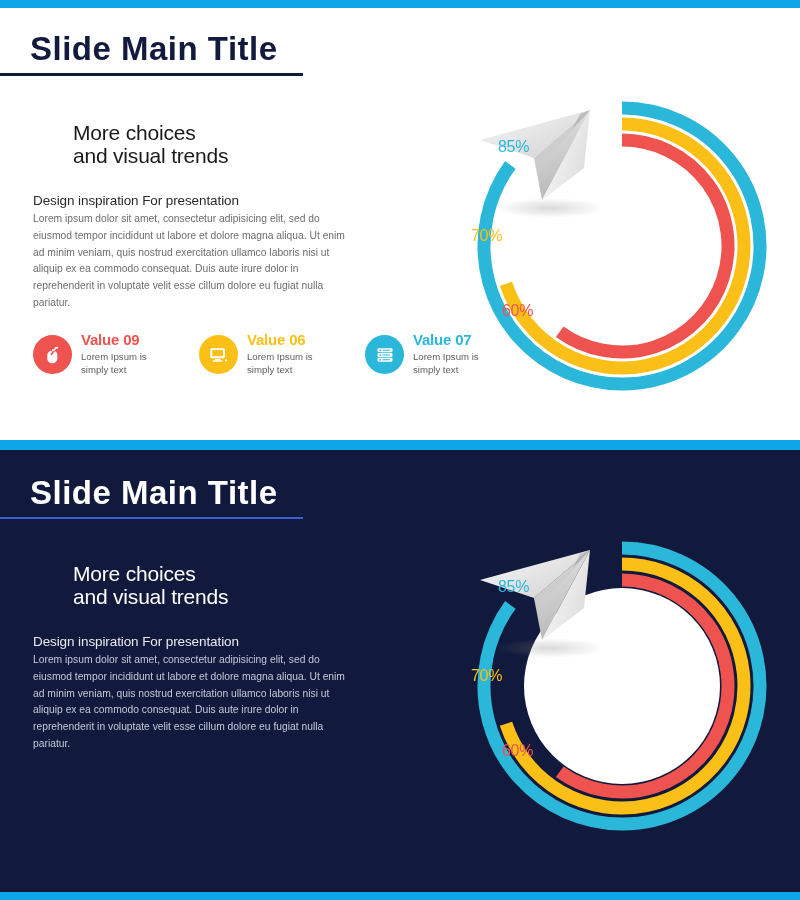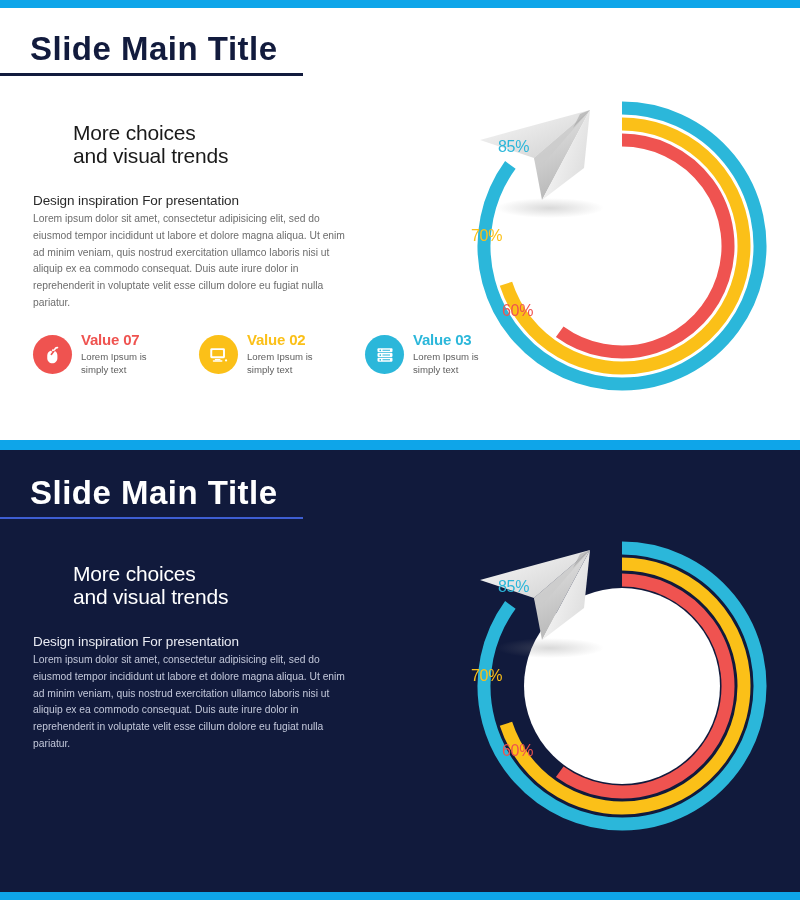--- a/index.html
+++ b/index.html
@@ -202,57 +202,57 @@
     <div class="values">
 
       <div class="value-card">
         <span class="value-icon" style="background:#EF5350">
           <svg width="21" height="21" viewBox="0 0 24 24" fill="#fff">
             <path d="M17.2 3.2c-1.6 0-2.4 1-3 1.9-.5.8-.8 1.2-1.5 1.2-.3 0-.6-.1-.9-.2l-.5 1.7c.5.2 1 .3 1.4.3 1.7 0 2.5-1.1 3.1-2 .5-.8.8-1.1 1.4-1.1.5 0 .8.2.8.2l.7-1.6s-.6-.4-1.5-.4z"></path>
             <path d="M10.5 7.3c-2.6.6-4.5 2.9-4.5 5.7v3.3c0 3.2 2.6 5.8 5.8 5.8s5.8-2.6 5.8-5.8V13c0-2.1-1.1-3.9-2.8-4.9l-3.4 4.4c-.3.4-.9.5-1.3.2-.4-.3-.5-.9-.2-1.3l2.2-2.9c-.5-.1-1-.2-1.6-.2z"></path>
           </svg>
         </span>
         <span class="value-body">
-          <span class="value-title" style="color:#EF5350">Value 07</span>
+          <span class="value-title" style="color:#EF5350">Value 09</span>
           <span class="value-desc" style="display:block">Lorem Ipsum is simply text</span>
         </span>
       </div>
 
       <div class="value-card">
         <span class="value-icon" style="background:#FBC018">
           <svg width="22" height="22" viewBox="0 0 24 24" fill="#fff">
             <rect x="2.5" y="4.5" width="16" height="11" rx="1.6"></rect>
             <rect x="4.6" y="6.6" width="11.8" height="6.8" rx=".7" fill="#FBC018"></rect>
             <rect x="7.5" y="16.3" width="6" height="1.5"></rect>
             <rect x="5.2" y="17.6" width="10.6" height="1.7" rx=".8"></rect>
             <circle cx="19.7" cy="17.9" r="1.2"></circle>
           </svg>
         </span>
         <span class="value-body">
-          <span class="value-title" style="color:#FBC018">Value 02</span>
+          <span class="value-title" style="color:#FBC018">Value 06</span>
           <span class="value-desc" style="display:block">Lorem Ipsum is simply text</span>
         </span>
       </div>
 
       <div class="value-card">
         <span class="value-icon" style="background:#2BB7DA">
           <svg width="20" height="20" viewBox="0 0 24 24" fill="#fff">
             <rect x="3" y="4" width="18" height="4.6" rx="1"></rect>
             <rect x="3" y="9.7" width="18" height="4.6" rx="1"></rect>
             <rect x="3" y="15.4" width="18" height="4.6" rx="1"></rect>
             <circle cx="6.3" cy="6.3" r="1.05" fill="#2BB7DA"></circle>
             <circle cx="6.3" cy="12" r="1.05" fill="#2BB7DA"></circle>
             <circle cx="6.3" cy="17.7" r="1.05" fill="#2BB7DA"></circle>
             <rect x="9" y="5.7" width="9" height="1.2" fill="#2BB7DA"></rect>
             <rect x="9" y="11.4" width="9" height="1.2" fill="#2BB7DA"></rect>
             <rect x="9" y="17.1" width="9" height="1.2" fill="#2BB7DA"></rect>
           </svg>
         </span>
         <span class="value-body">
-          <span class="value-title" style="color:#2BB7DA">Value 03</span>
+          <span class="value-title" style="color:#2BB7DA">Value 07</span>
           <span class="value-desc" style="display:block">Lorem Ipsum is simply text</span>
         </span>
       </div>
 
     </div>
 
     <div class="chart">
 
       <svg width="300" height="300" viewBox="0 0 300 300">
         <g fill="none" stroke-linecap="butt">

